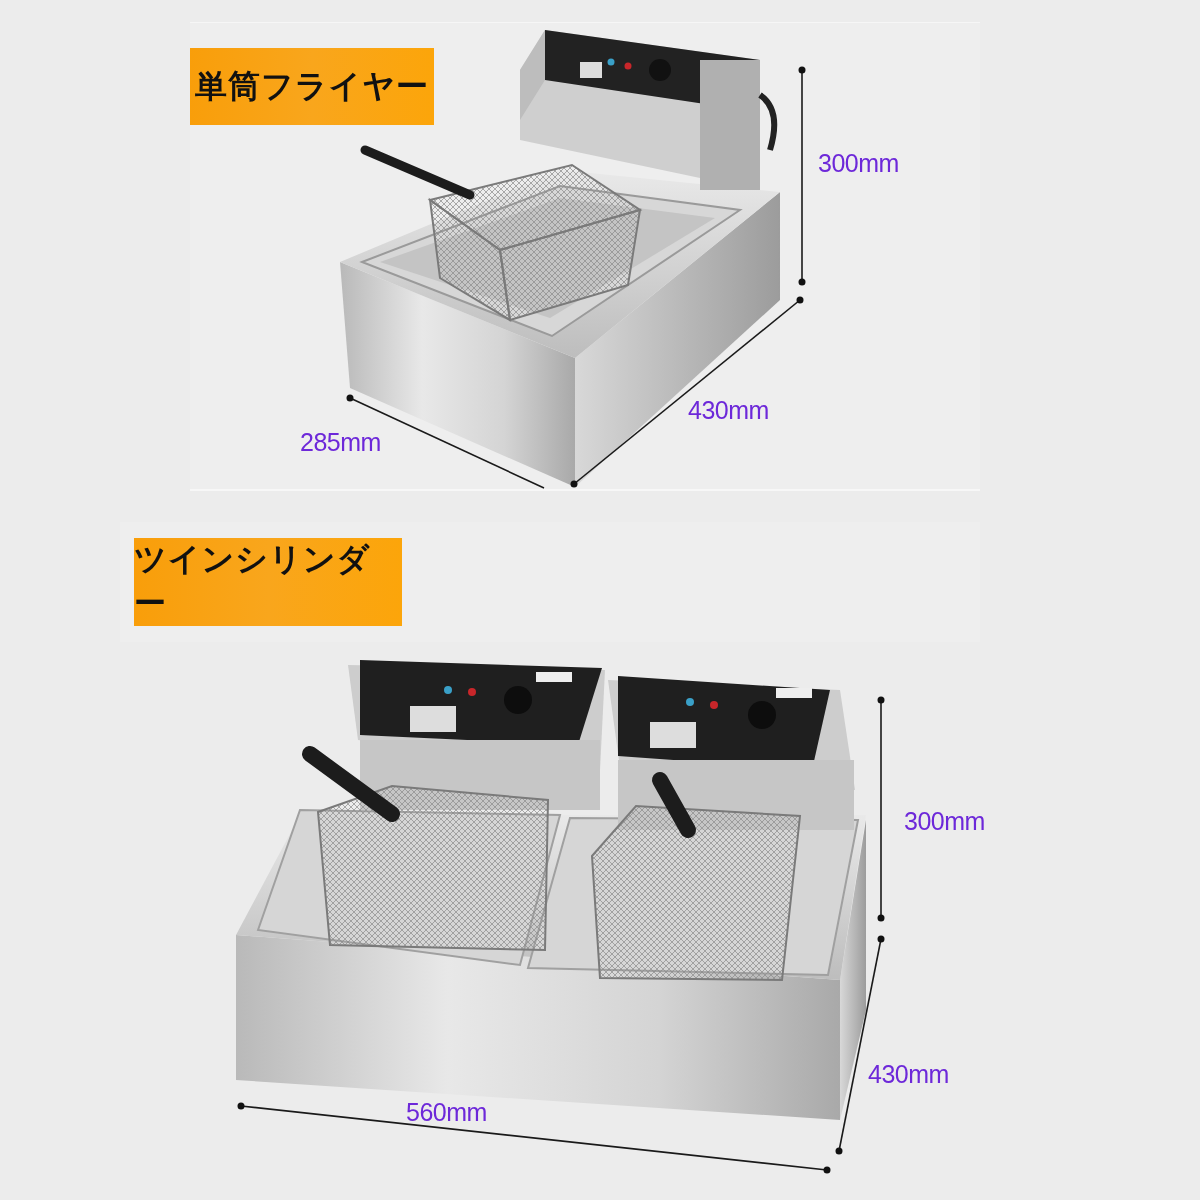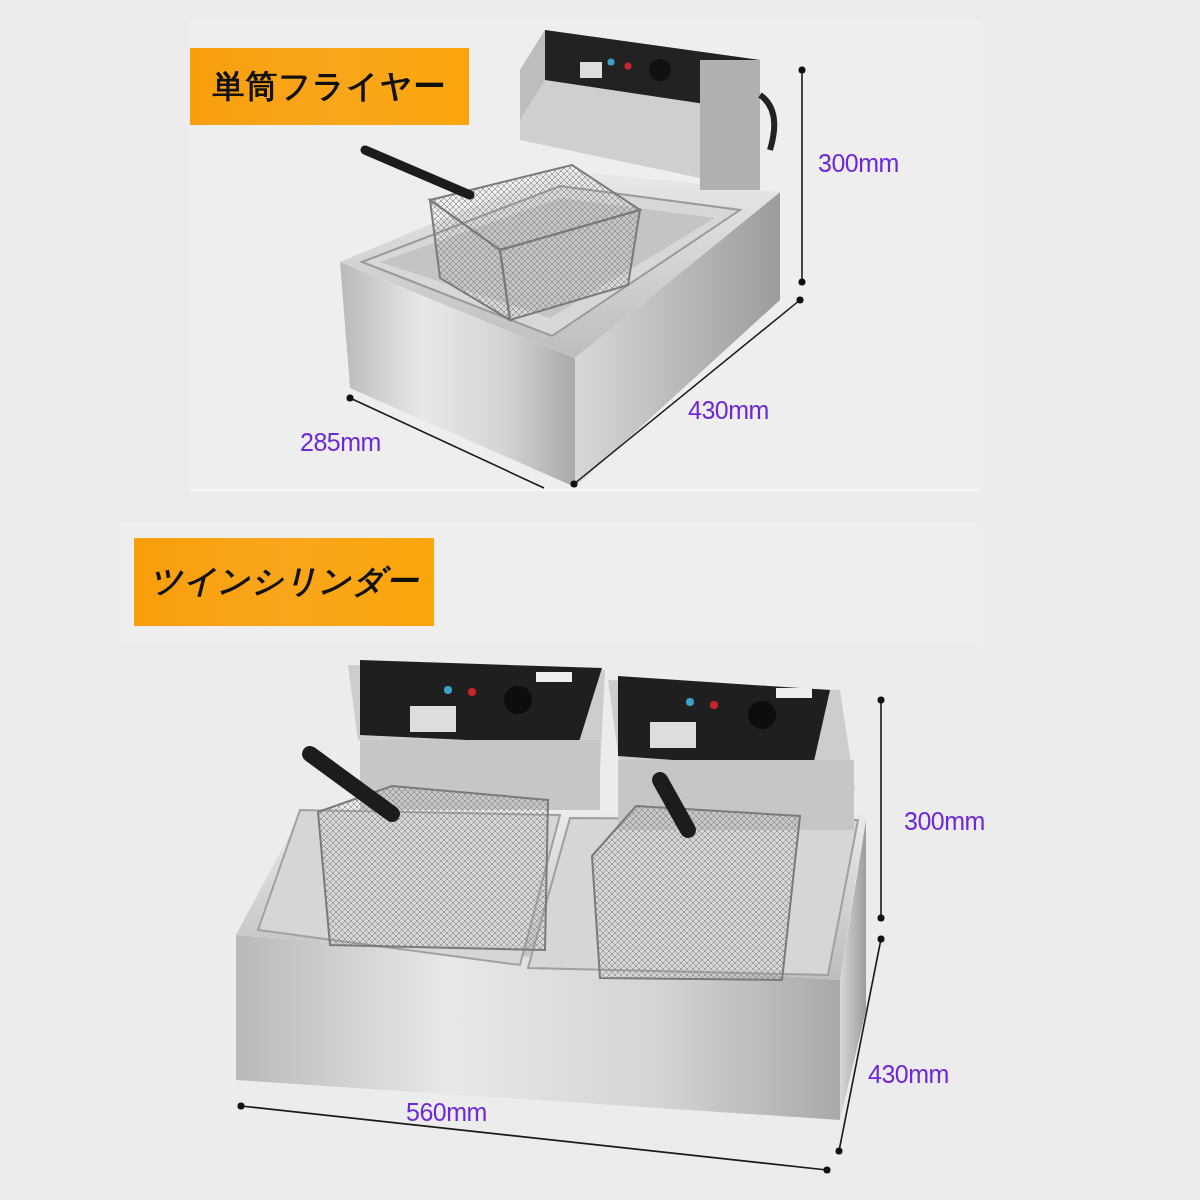--- a/index.html
+++ b/index.html
@@ -9,22 +9,22 @@
       font-family: "Liberation Sans", "DejaVu Sans", sans-serif;
     }
     .panel { position:absolute; background:#eeeeee; }
     .panel-top { left:190px; top:22px; width:790px; height:466px; border-top:1px solid #f6f6f6; border-bottom:2px solid #f7f7f7; }
     .panel-bottom { left:120px; top:522px; width:860px; height:120px; }
     .label-box {
       position:absolute; background:linear-gradient(90deg,#f99e0a,#f9a61c 50%,#fca50a);
       color:#111; font-weight:bold; font-family:"DejaVu Sans", sans-serif;
       display:flex; align-items:center; justify-content:center; letter-spacing:1px;
     }
-    .label-single { left:190px; top:48px; width:279px; height:77px; font-size:32px; }
-    .label-twin { left:134px; top:538px; width:300px; height:88px; font-size:32px;font-style:italic; }
+    .label-single { left:190px; top:48px; width:244px; height:77px; font-size:32px; }
+    .label-twin { left:134px; top:538px; width:268px; height:88px; font-size:32px; }
     .dim-text { position:absolute; font-size:25px; color:#6d28d9; letter-spacing:-0.5px; }
     svg.art { position:absolute; left:0; top:0; }
   </style>
 </head>
 <body>
 
 <div class="panel panel-top"></div>
 <div class="panel panel-bottom"></div>
 
 <svg class="art" width="1200" height="1200" viewBox="0 0 1200 1200">

